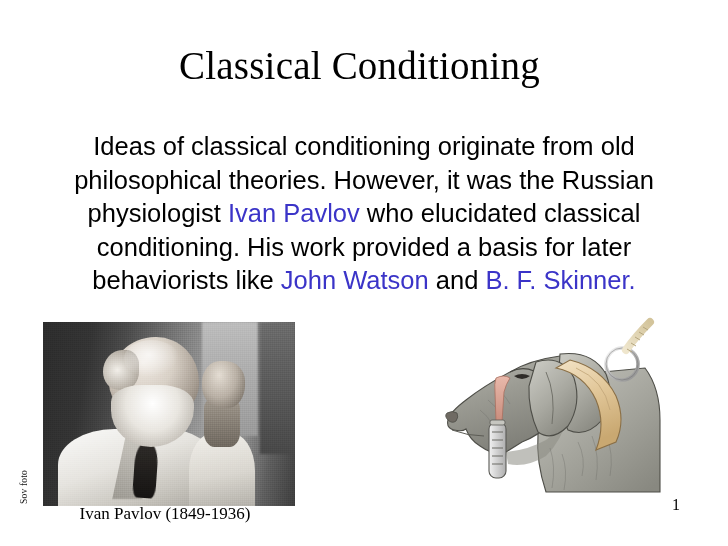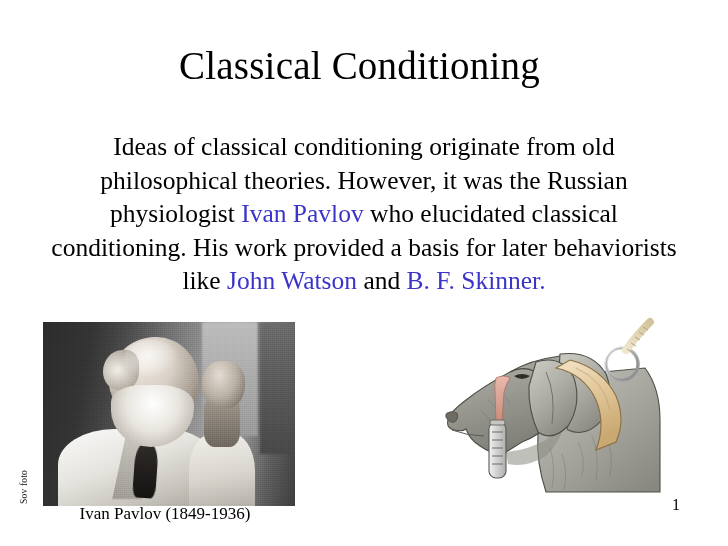--- a/index.html
+++ b/index.html
@@ -31,21 +31,21 @@
     letter-spacing: 0.2px;
   }
 
   
   #body-text {
     position: absolute;
     left: 42px;
     top: 130px;
     width: 644px;
     text-align: center;
-    font-family: Liberation Serif, serif;
+    font-family: Liberation Sans, sans-serif;
     font-size: 25.5px;
     line-height: 33.5px;
     color: #000000;
   }
   .hl { color: #3b34c8; }
 
   
   #pavlov-figure {
     position: absolute;
     left: 43px;

